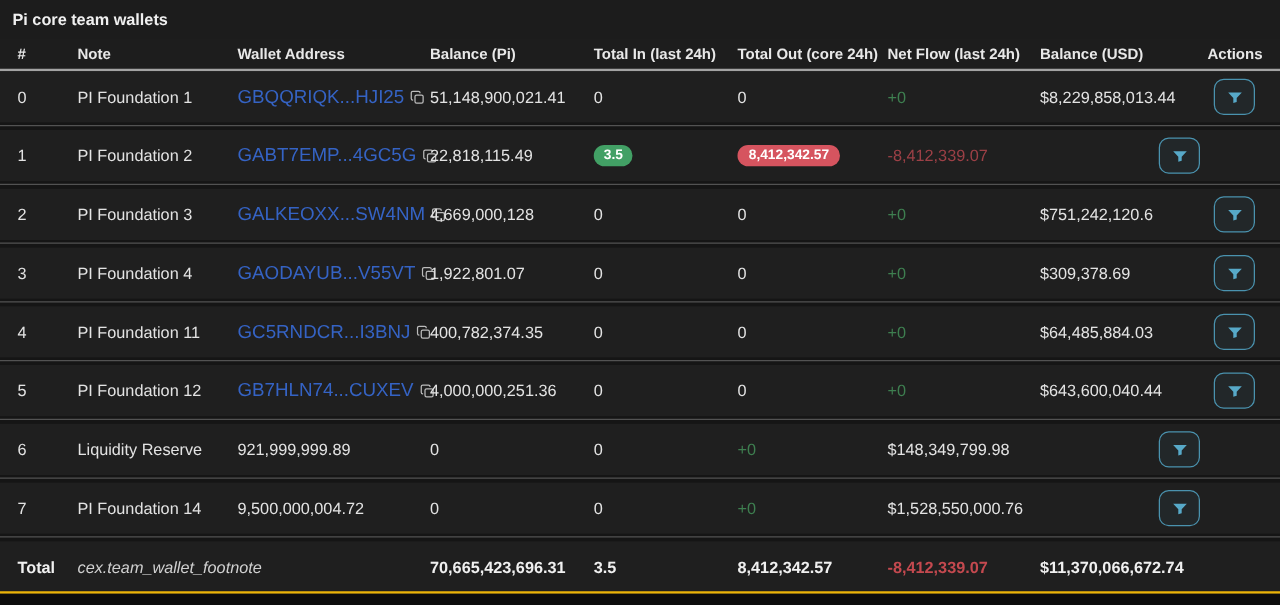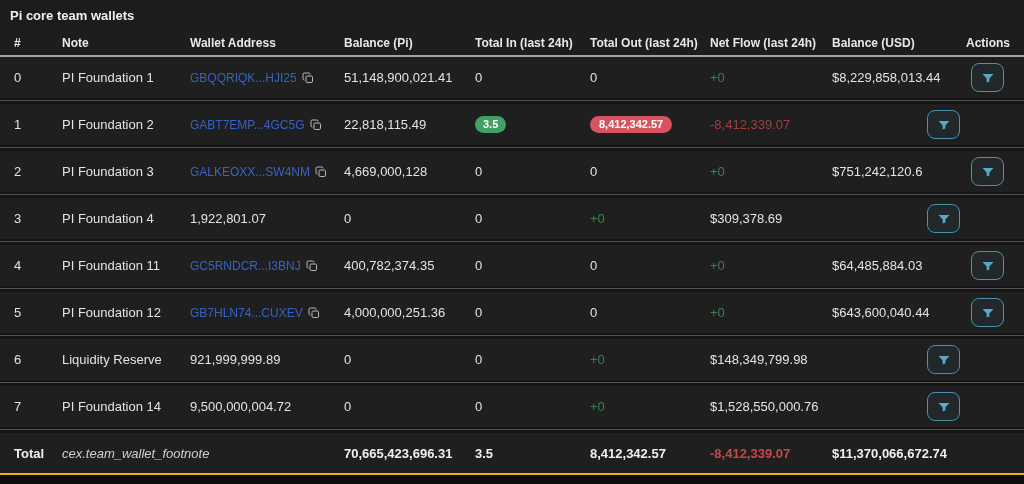--- a/index.html
+++ b/index.html
@@ -38,21 +38,21 @@
   .trow { height:41px; background:#1f1f1f; }
   .cell { font-size:13px; color:#e3e3e3; white-space:nowrap; display:flex; align-items:center; }
   .c-actions { justify-content:flex-end; padding-right:6px; }
 
   .sep { height:6px; background:#151515; position:relative; }
   .sep::before {
     content:""; position:absolute; left:0; right:0; top:2px; height:1px; background:#525252;
   }
 
   .addr {
-    color:#3563c4; text-decoration:none; cursor:pointer; font-size:12px;
+    color:#3563c4; text-decoration:none; cursor:pointer; font-size:15px;
   }
   .copy-btn {
     display:inline-flex; margin-left:5px; cursor:pointer; align-items:center;
   }
 
   .badge {
     display:inline-block; font-size:11px; font-weight:700; color:#ffffff;
     padding:3px 8px; border-radius:10px; line-height:11px;
   }
   .badge-green { background:#42a065; }
@@ -81,21 +81,21 @@
 
 <div class="page">
   <div class="title">Pi core team wallets</div>
 
   <div class="grid thead" id="thead">
       <div class="th">#</div>
       <div class="th">Note</div>
       <div class="th">Wallet Address</div>
       <div class="th">Balance (Pi)</div>
       <div class="th">Total In (last 24h)</div>
-      <div class="th">Total Out (last 24h)</div>
+      <div class="th">Total Out (core 24h)</div>
       <div class="th">Net Flow (last 24h)</div>
       <div class="th">Balance (USD)</div>
       <div class="th">Actions</div>
     </div>
 
   <div id="tbody">
       <div class="grid trow">
         <div class="cell">0</div>
         <div class="cell">PI Foundation 1</div>
         <div class="cell">
@@ -178,20 +178,29 @@
                 <path d="M1 1h20l-7.5 8.2V15l-5 1.6V9.2Z"></path>
               </svg>
             </span>
           </button>
         </div>
       </div>
       <div class="sep"></div>
       <div class="grid trow">
         <div class="cell">3</div>
         <div class="cell">PI Foundation 4</div>
+        <div class="cell">
+          <a class="addr">GAODAYUB...V55VT</a>
+          <span class="copy-btn">
+            <svg width="12" height="12" viewBox="0 0 24 24" fill="none" stroke="#bcbcbc" stroke-width="2" stroke-linejoin="round">
+              <rect x="8" y="8" width="13" height="13" rx="2.5"></rect>
+              <path d="M5 16H4.5A2.5 2.5 0 0 1 2 13.5v-9A2.5 2.5 0 0 1 4.5 2h9A2.5 2.5 0 0 1 16 4.5V5"></path>
+            </svg>
+          </span>
+        </div>
         <div class="cell">1,922,801.07</div>
         <div class="cell">0</div>
         <div class="cell">0</div>
         <div class="cell pos">+0</div>
         <div class="cell">$309,378.69</div>
         <div class="cell c-actions">
           <button class="action-btn">
             <span style="display: flex;">
               <svg width="12" height="10" viewBox="0 0 22 17" fill="#57a9c8">
                 <path d="M1 1h20l-7.5 8.2V15l-5 1.6V9.2Z"></path>

